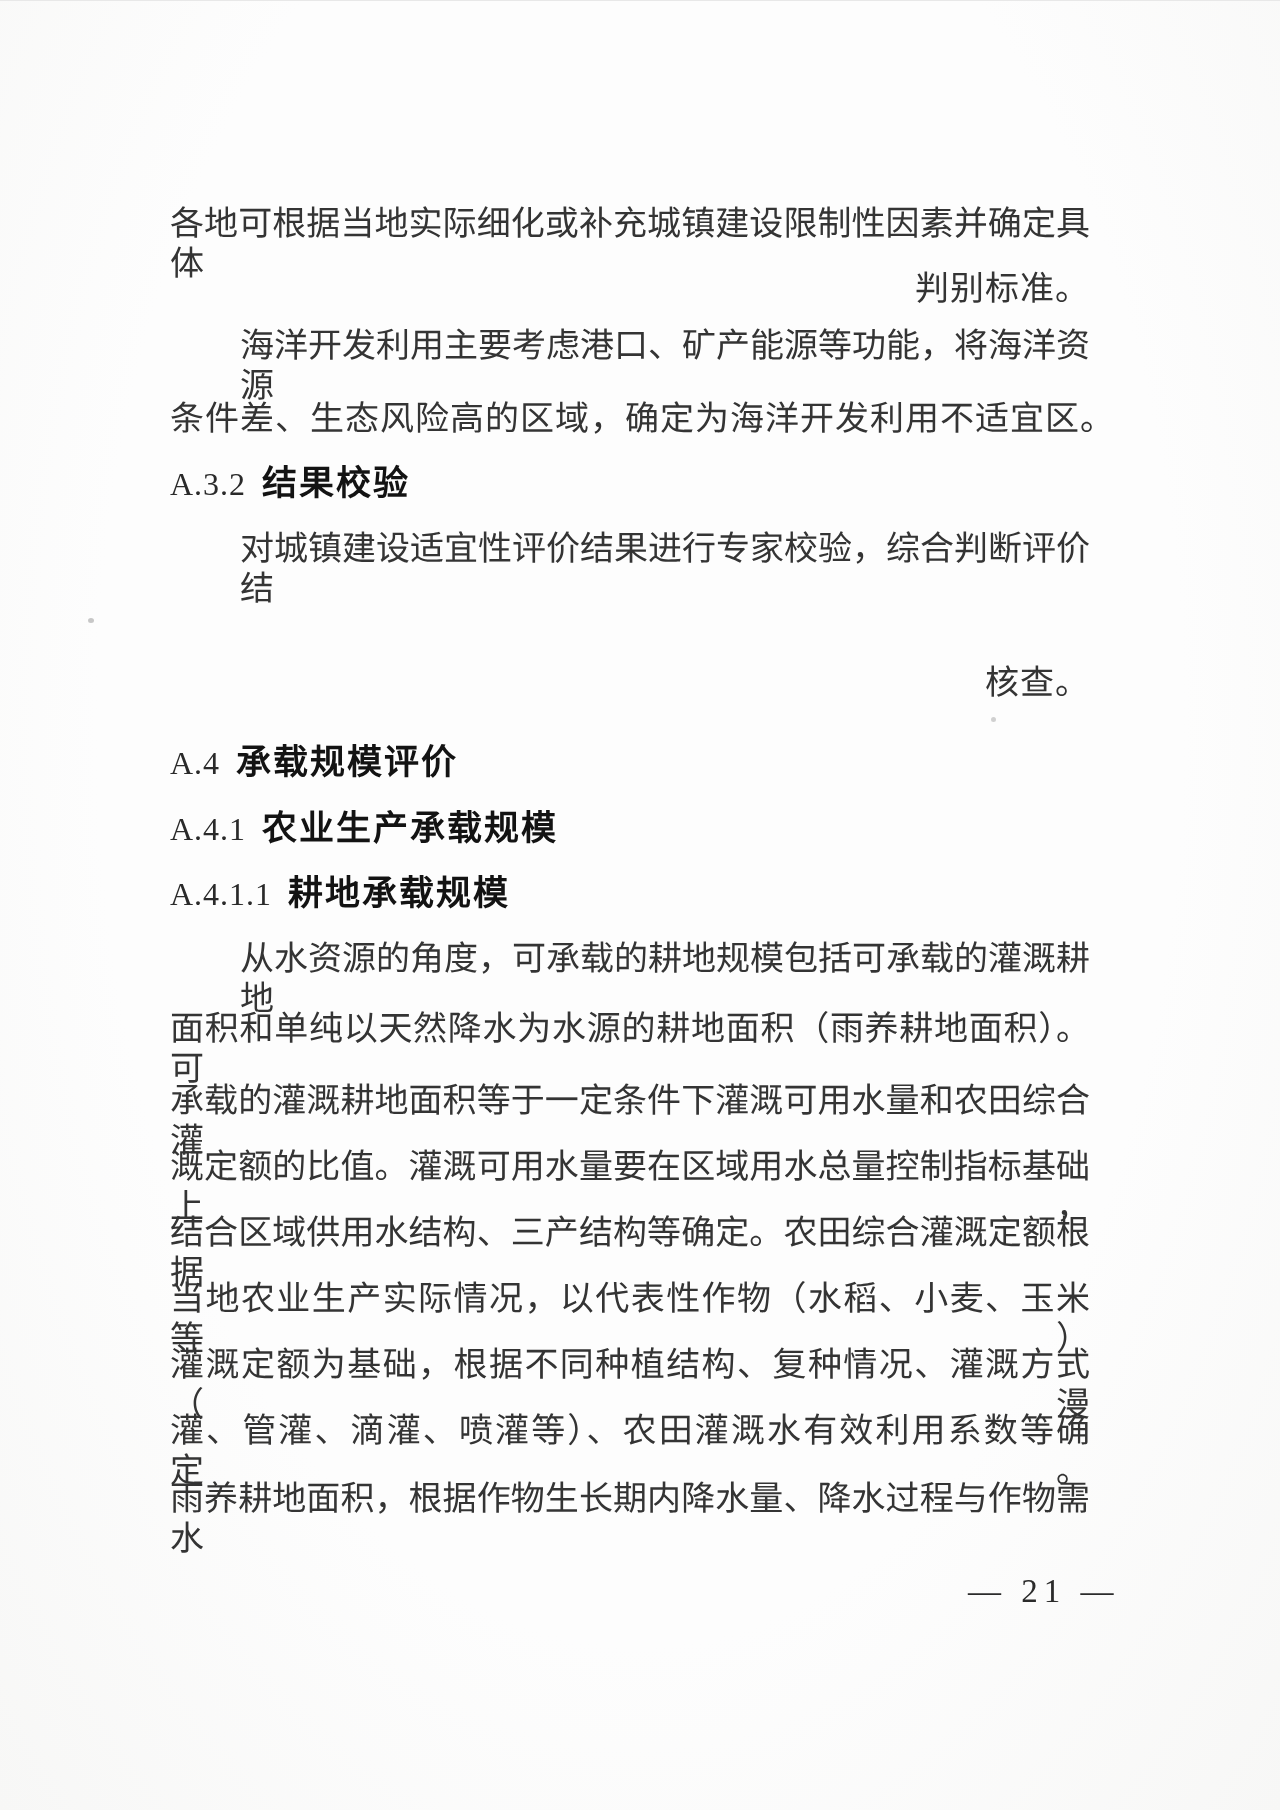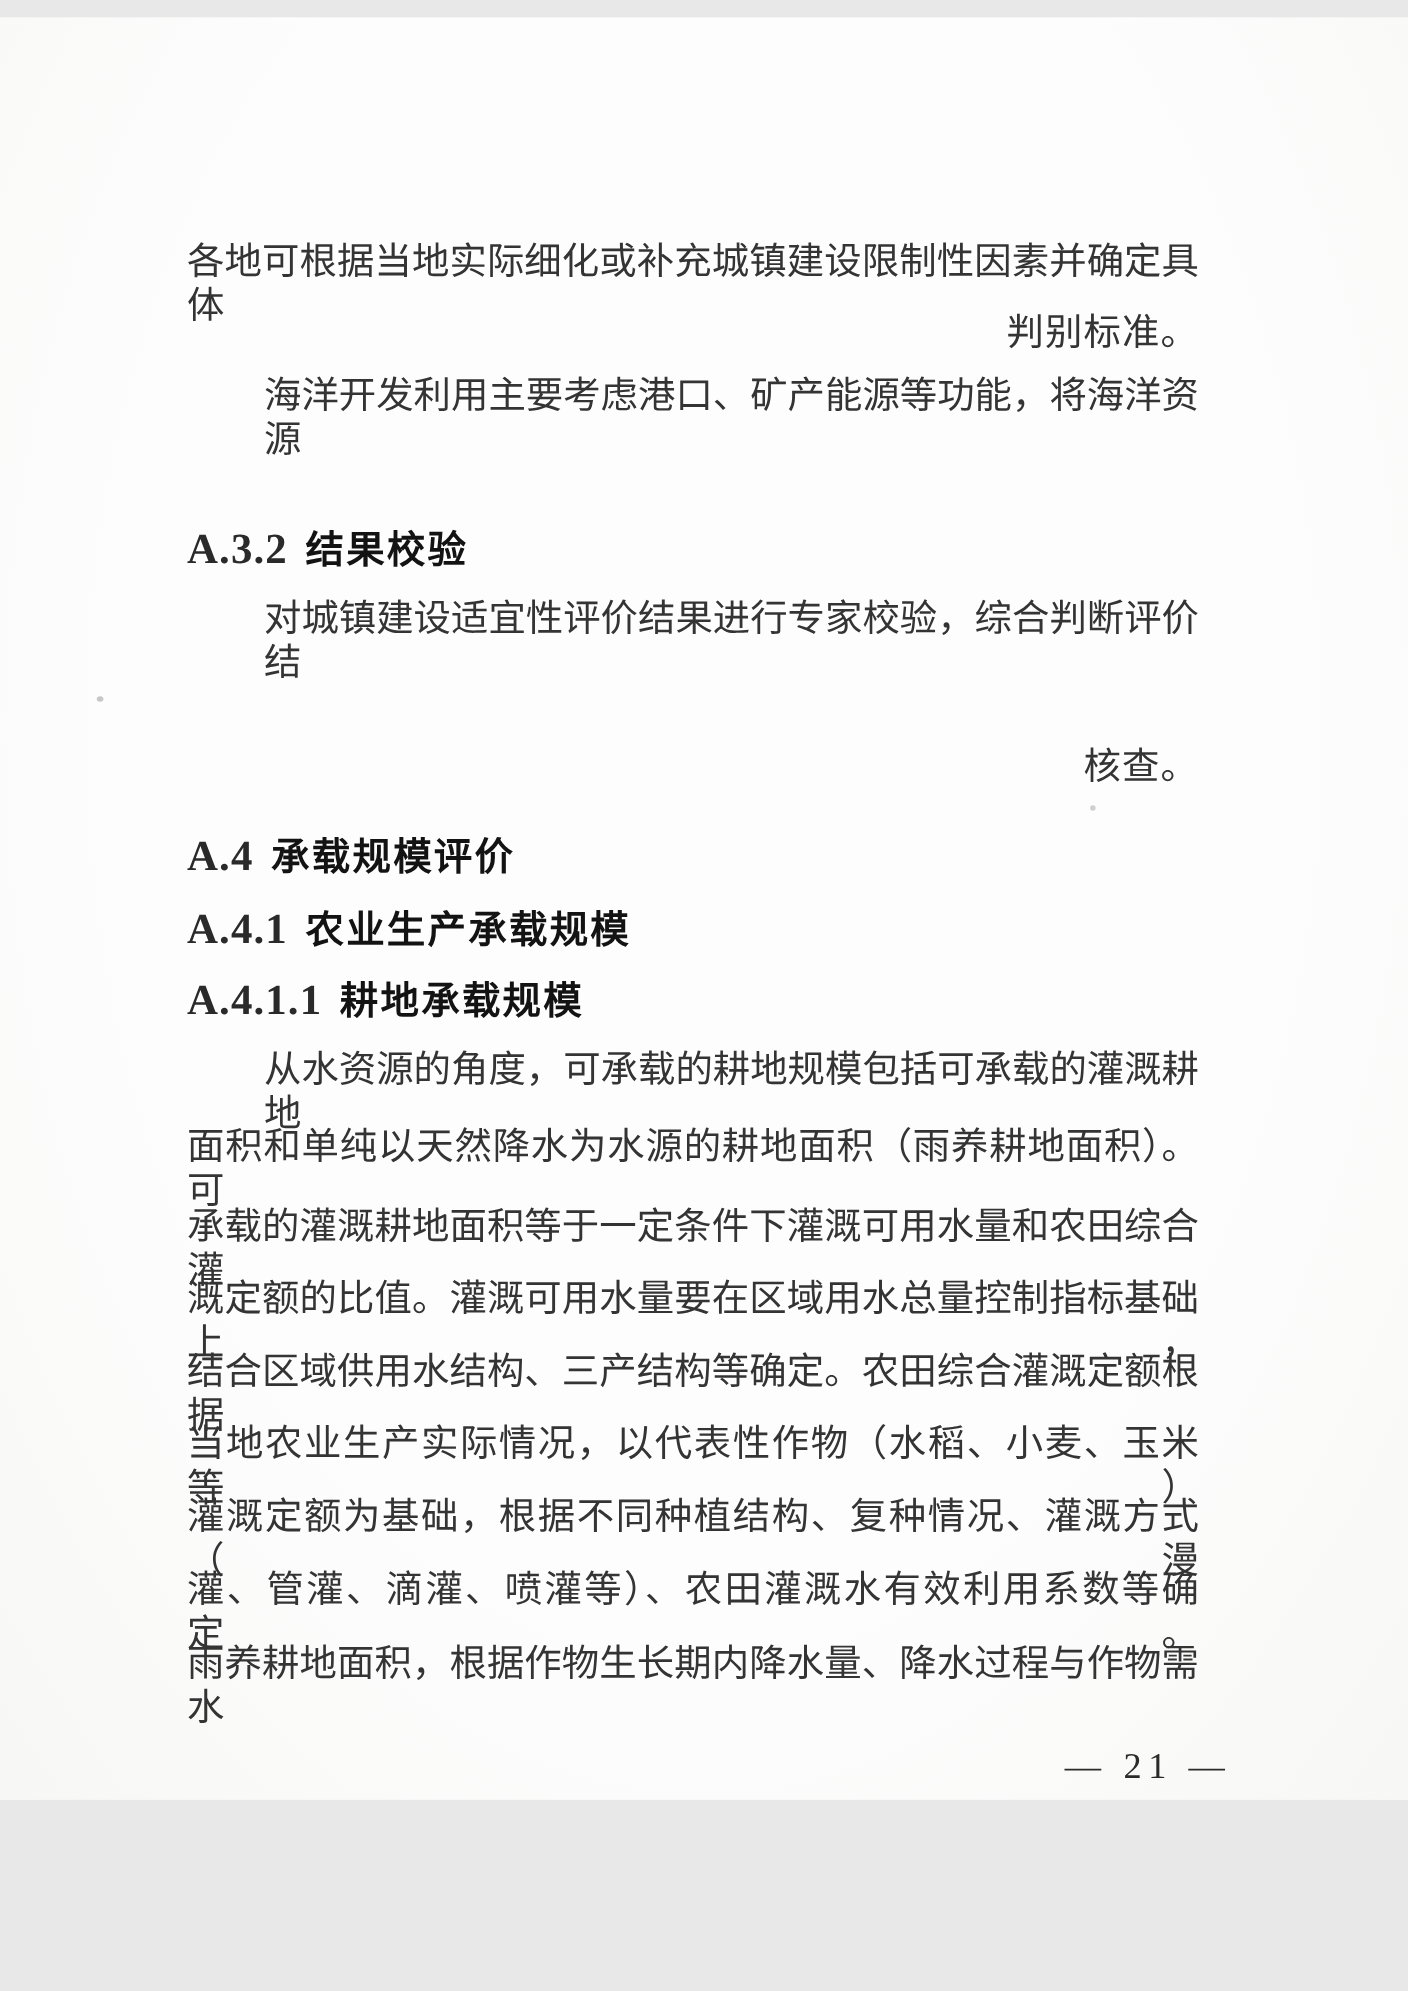--- a/index.html
+++ b/index.html
@@ -3,22 +3,22 @@
 <meta charset="utf-8">
 <style>
   html,body{margin:0;padding:0;}
   body{
     background:#e8e8e8;
     font-family:"Liberation Serif","DejaVu Serif",serif;
   }
   .page{
     position:relative;
     width:1280px;
-    height:1620px;
-    margin:16px auto;
+    height:1810px;
+    margin:1px auto;
     background:#fcfcfc;
     background-image:radial-gradient(ellipse at 50% 40%, #fdfdfd 60%, #f7f7f6 100%);
     overflow:hidden;
     color:#333;
   }
   .row{
     position:absolute;
     left:170px;
     width:920px;
     font-size:34px;
@@ -39,22 +39,22 @@
   .row.left{
     text-align:right;
     letter-spacing:1px;
   }
   .row.heading{
     white-space:nowrap;
     color:#161616;
   }
   .heading .h-num{
     font-family:"Liberation Serif","DejaVu Serif",serif;
-    font-weight:700;
-    font-size:39px;
+    font-weight:400;
+    font-size:32px;
     letter-spacing:1px;
     color:#2a2a2a;
   }
   .heading .h-title{
     font-family:"Liberation Sans","DejaVu Sans",sans-serif;
     font-weight:700;
     font-size:35px;
     margin-left:16px;
     letter-spacing:2px;
     color:#131313;
@@ -79,20 +79,21 @@
   .speck.s2{left:991px;top:716px;width:5px;height:5px;opacity:.45;}
 </style>
 </head>
 <body>
 
 <div class="page">
 
   <div class="row justify" style="top:203px">各地可根据当地实际细化或补充城镇建设限制性因素并确定具体</div>
   <div class="row left" style="top:268px">判别标准。</div>
   <div class="row justify indent" style="top:325px">海洋开发利用主要考虑港口、矿产能源等功能，将海洋资源</div>
+  <div class="row left" style="top:398px">条件差、生态风险高的区域，确定为海洋开发利用不适宜区。</div>
 
   <div class="row heading" style="top:461px">
     <span class="h-num">A.3.2</span><span class="h-title">结果校验</span>
   </div>
 
   <div class="row justify indent" style="top:528px">对城镇建设适宜性评价结果进行专家校验，综合判断评价结</div>
   <div class="row left" style="top:662px">核查。</div>
 
   <div class="row heading" style="top:740px">
     <span class="h-num">A.4</span><span class="h-title">承载规模评价</span>

